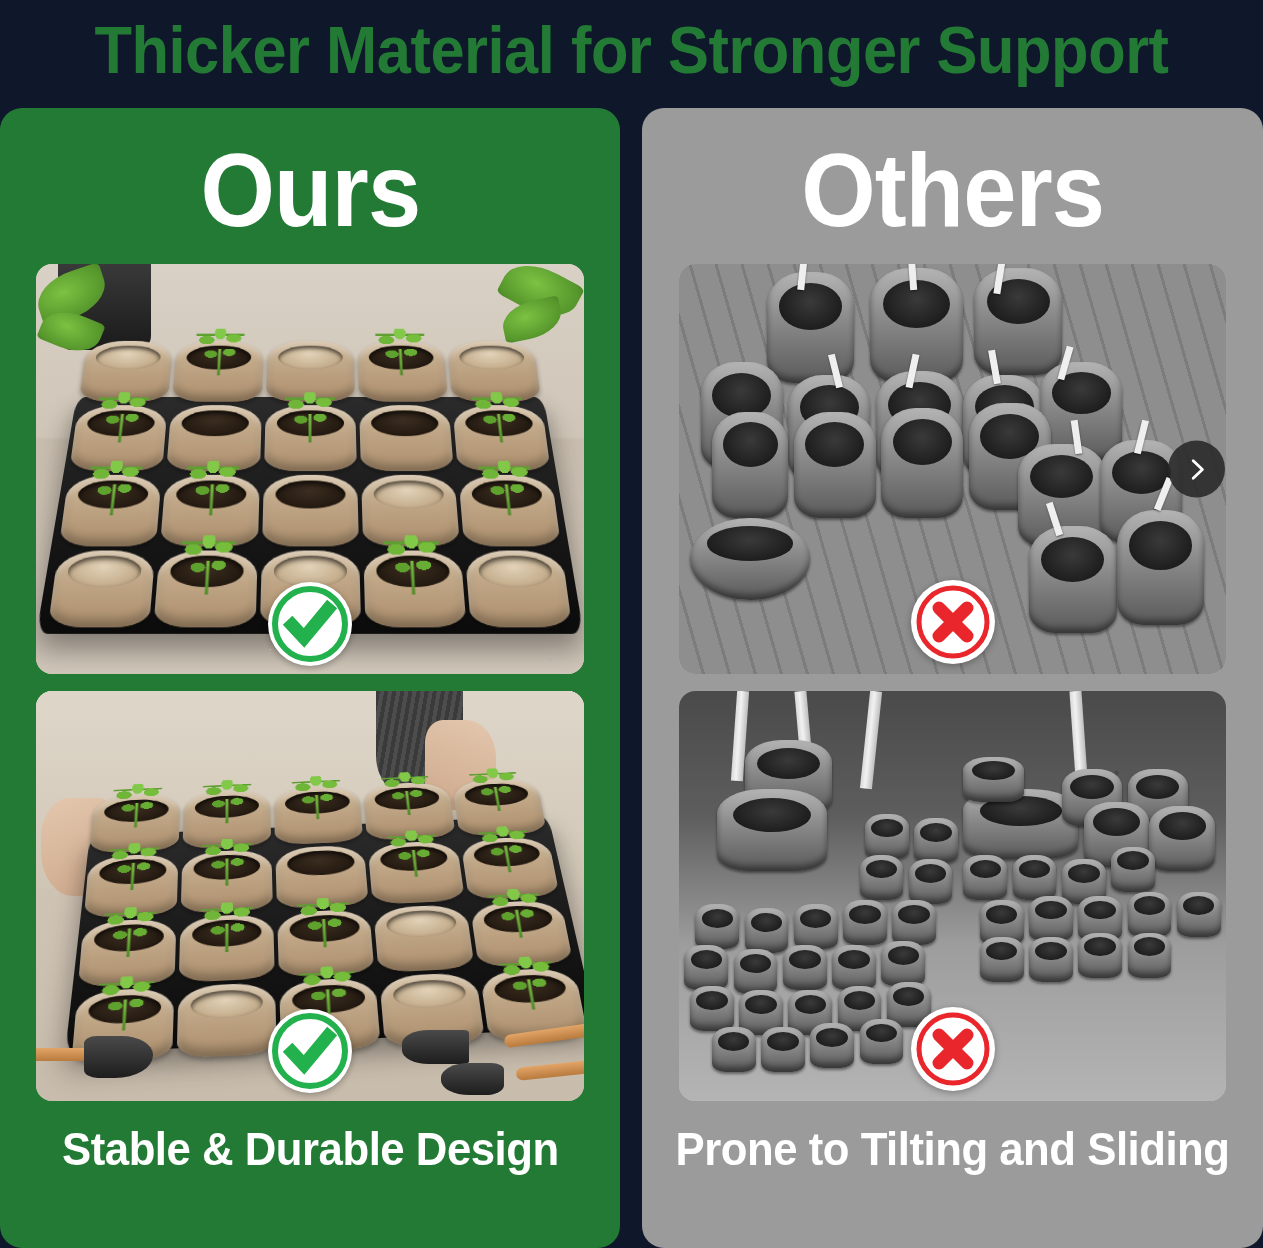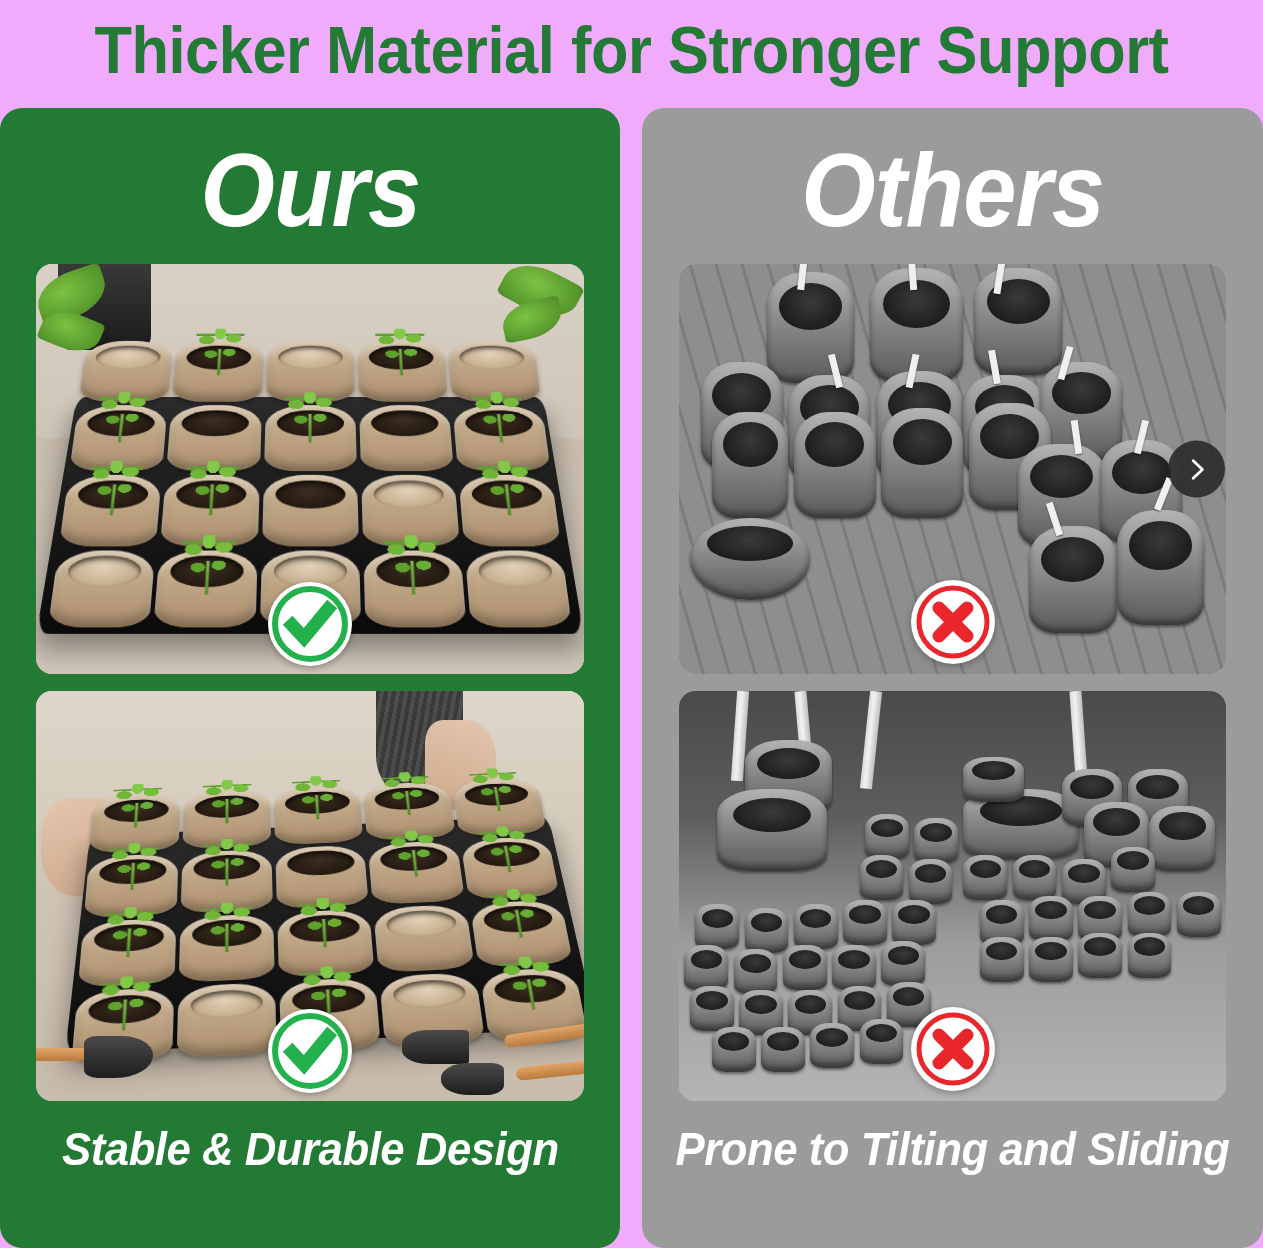--- a/index.html
+++ b/index.html
@@ -9,21 +9,21 @@
     height: 1248px;
     background: #ffffff;
     font-family: "Liberation Sans", sans-serif;
     overflow: hidden;
   }
 
   .infographic {
     position: relative;
     width: 1263px;
     height: 1248px;
-    background: #f0abfc;
+    background: #0f172a;
   }
 
   
   .headline {
     position: absolute;
     left: 0;
     top: 0;
     width: 1263px;
     height: 100px;
     display: flex;
@@ -51,21 +51,20 @@
     gap: 22px;
   }
 
   .panel {
     position: relative;
     border-radius: 22px;
     overflow: hidden;
     display: flex;
     flex-direction: column;
     align-items: center;
-    font-style: italic;
   }
 
   .panel-ours   { width: 620px; background: #237A35; }
   .panel-others { width: 621px; background: #9B9B9B; }
 
   .panel-title {
     color: #ffffff;
     font-family: "Liberation Sans Narrow", "Liberation Sans", sans-serif;
     font-weight: 700;
     font-size: 104px;

